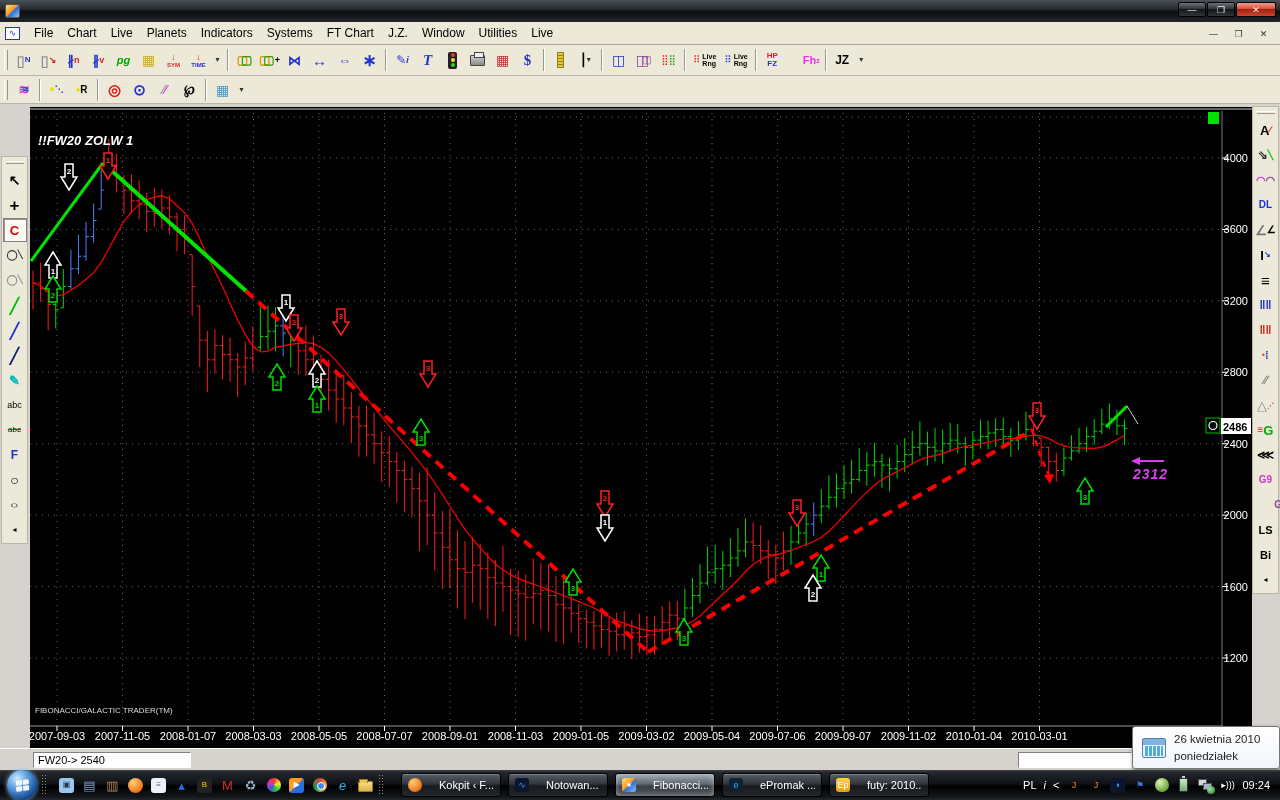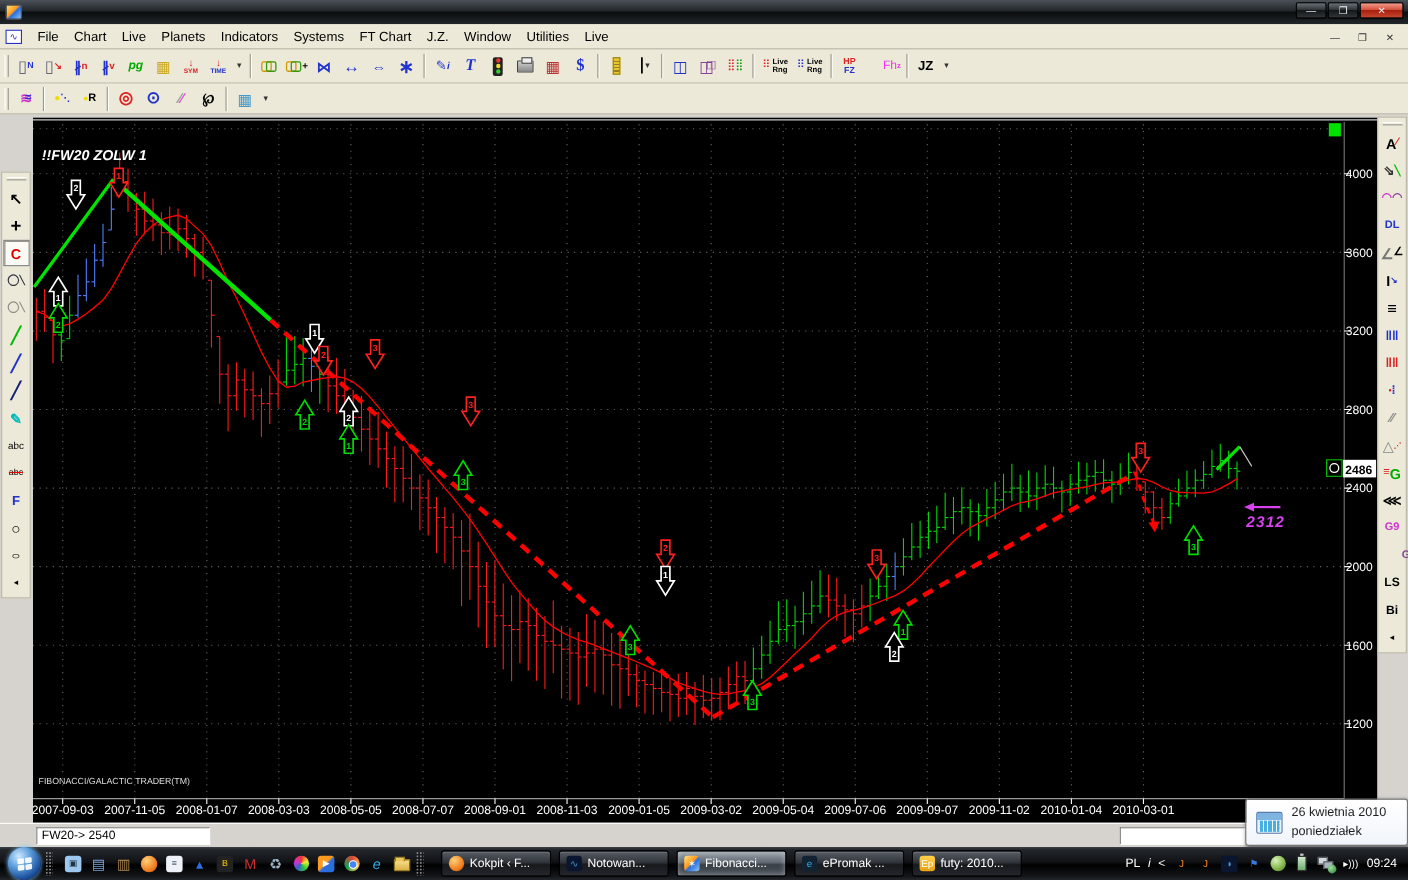--- a/index.html
+++ b/index.html
@@ -114,21 +114,21 @@
     background-image:radial-gradient(circle, #888 28%, #0000 32%); background-size:3px 3px; }
   #quicklaunch { display:flex; align-items:center; gap:6px; margin-left:6px; }
   .ql-icon { width:17px; height:17px; display:flex; align-items:center; justify-content:center;
     font-size:13px; line-height:1; }
   .ql-shape { width:15px; height:15px; border-radius:3px; display:flex; align-items:center;
     justify-content:center; font-size:8px; color:#fff; }
   #taskbuttons { display:flex; align-items:center; gap:7px; margin-left:12px; }
   .task-btn { width:100px; height:24px; border-radius:3px; border:1px solid #000;
     background:linear-gradient(#585e66,#31353b 45%,#17191d 55%,#24272c);
     box-shadow:inset 0 1px 0 rgba(255,255,255,.25);
-    display:flex; align-items:center; color:#fff; font-size:11px; padding:1px 6px; gap:5px; }
+    display:flex; align-items:center; color:#fff; font-size:11px; padding:1px 6px; gap:17px; }
   .task-btn.active { background:linear-gradient(#9aa3ac,#626a73 45%,#3a4046 55%,#4a5158);
     box-shadow:inset 0 0 6px rgba(255,255,255,.45); }
   .task-btn .lbl { white-space:nowrap; overflow:hidden; }
   .tb-ico { width:14px; height:14px; flex:0 0 14px; border-radius:3px;
     display:flex; align-items:center; justify-content:center; font-size:9px; color:#fff; }
   #tray { margin-left:auto; display:flex; align-items:center; gap:7px; padding-right:10px;
     color:#fff; font-size:11px; }
   .tray-ico { width:15px; height:15px; display:flex; align-items:center; justify-content:center;
     font-size:11px; line-height:1; }
   .tray-batt { width:9px; height:14px; background:linear-gradient(#cfe8cf,#6fae6f); border:1px solid #333;
@@ -300,21 +300,21 @@
         <span class="pt" style="color: rgb(34, 51, 204); font-size: 10px;">⠿</span>
         <span class="pt" style="color: rgb(0, 0, 0); font-size: 7px; font-weight: bold;">Live
 Rng</span>
       </div>
       <span class="tb-sep"></span>
       <div class="tb-btn stack">
         <span class="pt" style="color: rgb(221, 34, 34); font-size: 8px; font-weight: bold;">HP</span>
         <span class="pt" style="color: rgb(34, 51, 204); font-size: 8px; font-weight: bold;">FZ</span>
       </div>
       <div class="tb-btn">
-        <span class="pt" style="color: rgb(238, 51, 238); font-size: 11px; font-weight: normal; margin-left: 16px;">Fh</span>
+        <span class="pt" style="color: rgb(238, 51, 238); font-size: 11px; font-weight: bold; margin-left: 16px;">Fh</span>
         <span class="pt" style="color: rgb(238, 51, 238); font-size: 7px; font-weight: bold;">z</span>
       </div>
       <span class="tb-sep"></span>
       <div class="tb-btn">
         <span class="pt" style="color: rgb(0, 0, 0); font-size: 12px; font-weight: bold;">JZ</span>
       </div>
       <div class="tb-btn narrow">
         <span class="pt" style="color: rgb(51, 51, 51); font-size: 8px;">▾</span>
       </div>
     </div>

